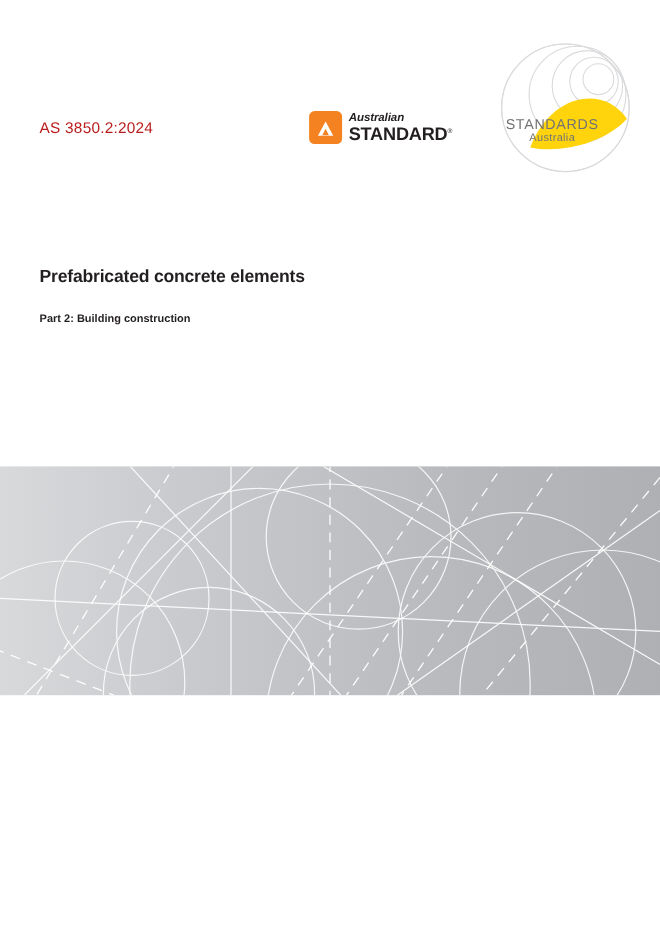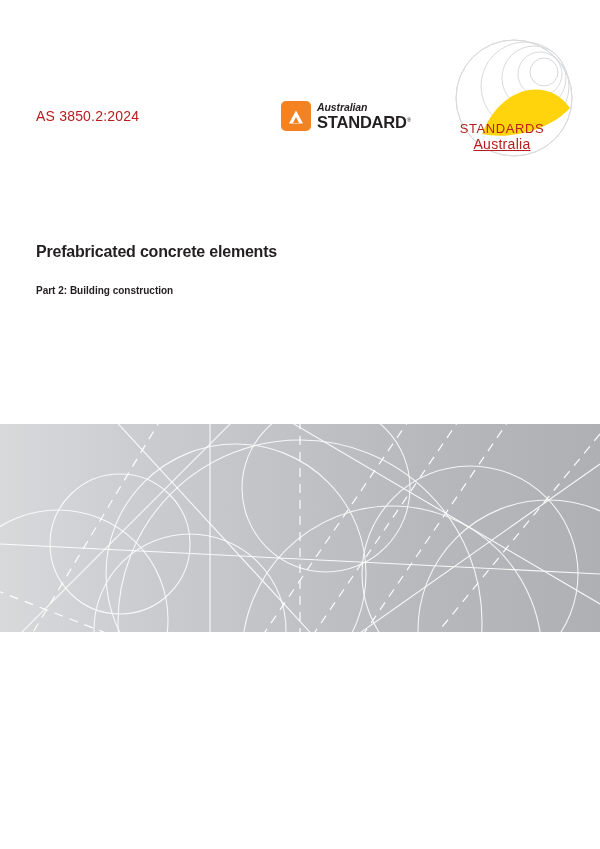--- a/index.html
+++ b/index.html
@@ -97,35 +97,33 @@
     width: 150px;
     height: 150px;
   }
   .sa-logo svg { display: block; }
   .sa-logo-text {
     position: absolute;
     left: 12px;
     top: 72px;
     width: 120px;
     text-align: center;
-    color: #b91c1c;
+    color: #737373;
     line-height: 1.05;
-    margin-top: 16px;
   }
   .sa-logo-text .l1 {
     display: block;
     font-size: 13px;
     letter-spacing: 0.6px;
   }
   .sa-logo-text .l2 {
     display: block;
-    font-size: 14px;
+    font-size: 10px;
     letter-spacing: 0.3px;
     margin-top: 1px;
-    text-decoration: underline;
   }
 
   
   .doc-title {
     position: absolute;
     left: 36px;
     top: 243px;
     font-size: 16px;
     font-weight: bold;
     color: #231f20;

